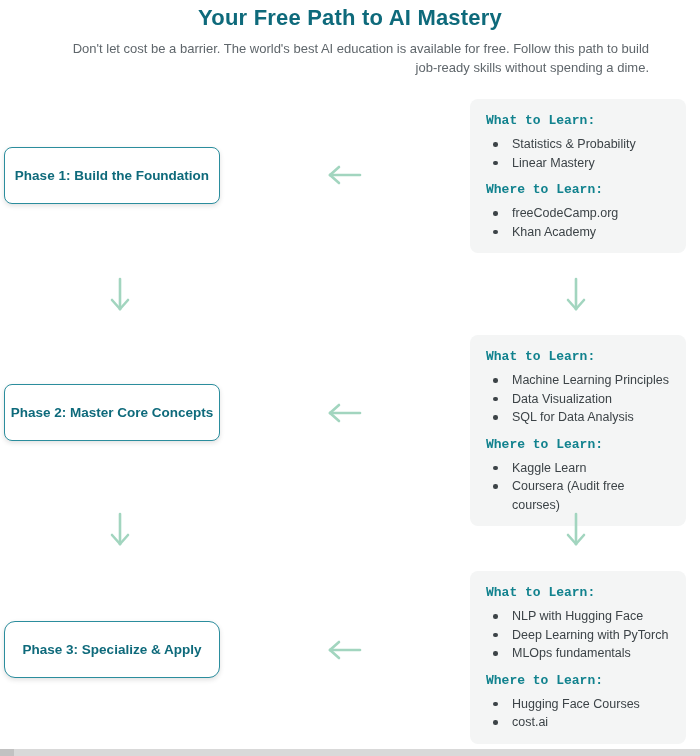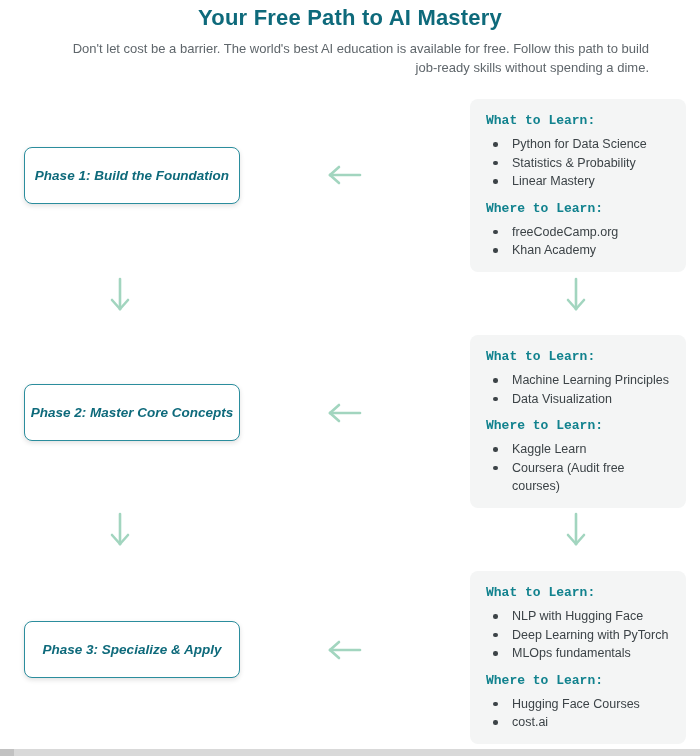--- a/index.html
+++ b/index.html
@@ -31,34 +31,33 @@
   }
   .page-subtitle{
     position:absolute;top:39px;left:50%;
     transform:translateX(-50%);
     width:598px;
     text-align:right;
     font-size:13px;line-height:19px;
     color:var(--subtitle-text);
   }
   .phase-box{
-    position:absolute;left:24px;width:216px;height:57px;
+    position:absolute;left:4px;width:216px;height:57px;
     background:#ffffff;
     border:1.5px solid var(--phase-border);
     border-radius:8px;
     box-shadow:0 2px 5px rgba(0,0,0,0.12);
     display:flex;align-items:center;justify-content:center;
     text-align:center;
     font-size:13.5px;font-weight:700;
     color:var(--title-teal);
-    font-style:italic;
   }
   .phase-box-1{top:147px;}
   .phase-box-2{top:384px;}
-  .phase-box-3{top:621px;}
+  .phase-box-3{top:621px;border-radius:11px;}
   .detail-card{
     position:absolute;left:470px;width:216px;
     background:var(--card-bg);
     border-radius:8px;
     padding:13px 16px 12px 16px;
   }
   .detail-card-1{top:99px;}
   .detail-card-2{top:335px;}
   .detail-card-3{top:571px;}
   .card-heading{
@@ -119,36 +118,36 @@
   <div class="phase-box phase-box-2">
     <span>Phase 2: Master Core Concepts</span>
   </div>
   <div class="phase-box phase-box-3">
     <span>Phase 3: Specialize &amp; Apply</span>
   </div>
 
   <div class="detail-card detail-card-1">
     <div class="card-heading">What to Learn:</div>
     <ul class="card-list">
-      <li>Python for Data Science</li>
       <li>Statistics &amp; Probability</li>
       <li>Linear Mastery</li>
     </ul>
     <div class="card-heading">Where to Learn:</div>
     <ul class="card-list last">
       <li>freeCodeCamp.org</li>
       <li>Khan Academy</li>
     </ul>
   </div>
 
   <div class="detail-card detail-card-2">
     <div class="card-heading">What to Learn:</div>
     <ul class="card-list">
       <li>Machine Learning Principles</li>
       <li>Data Visualization</li>
+      <li>SQL for Data Analysis</li>
     </ul>
     <div class="card-heading">Where to Learn:</div>
     <ul class="card-list last">
       <li>Kaggle Learn</li>
       <li>Coursera (Audit free courses)</li>
     </ul>
   </div>
 
   <div class="detail-card detail-card-3">
     <div class="card-heading">What to Learn:</div>

